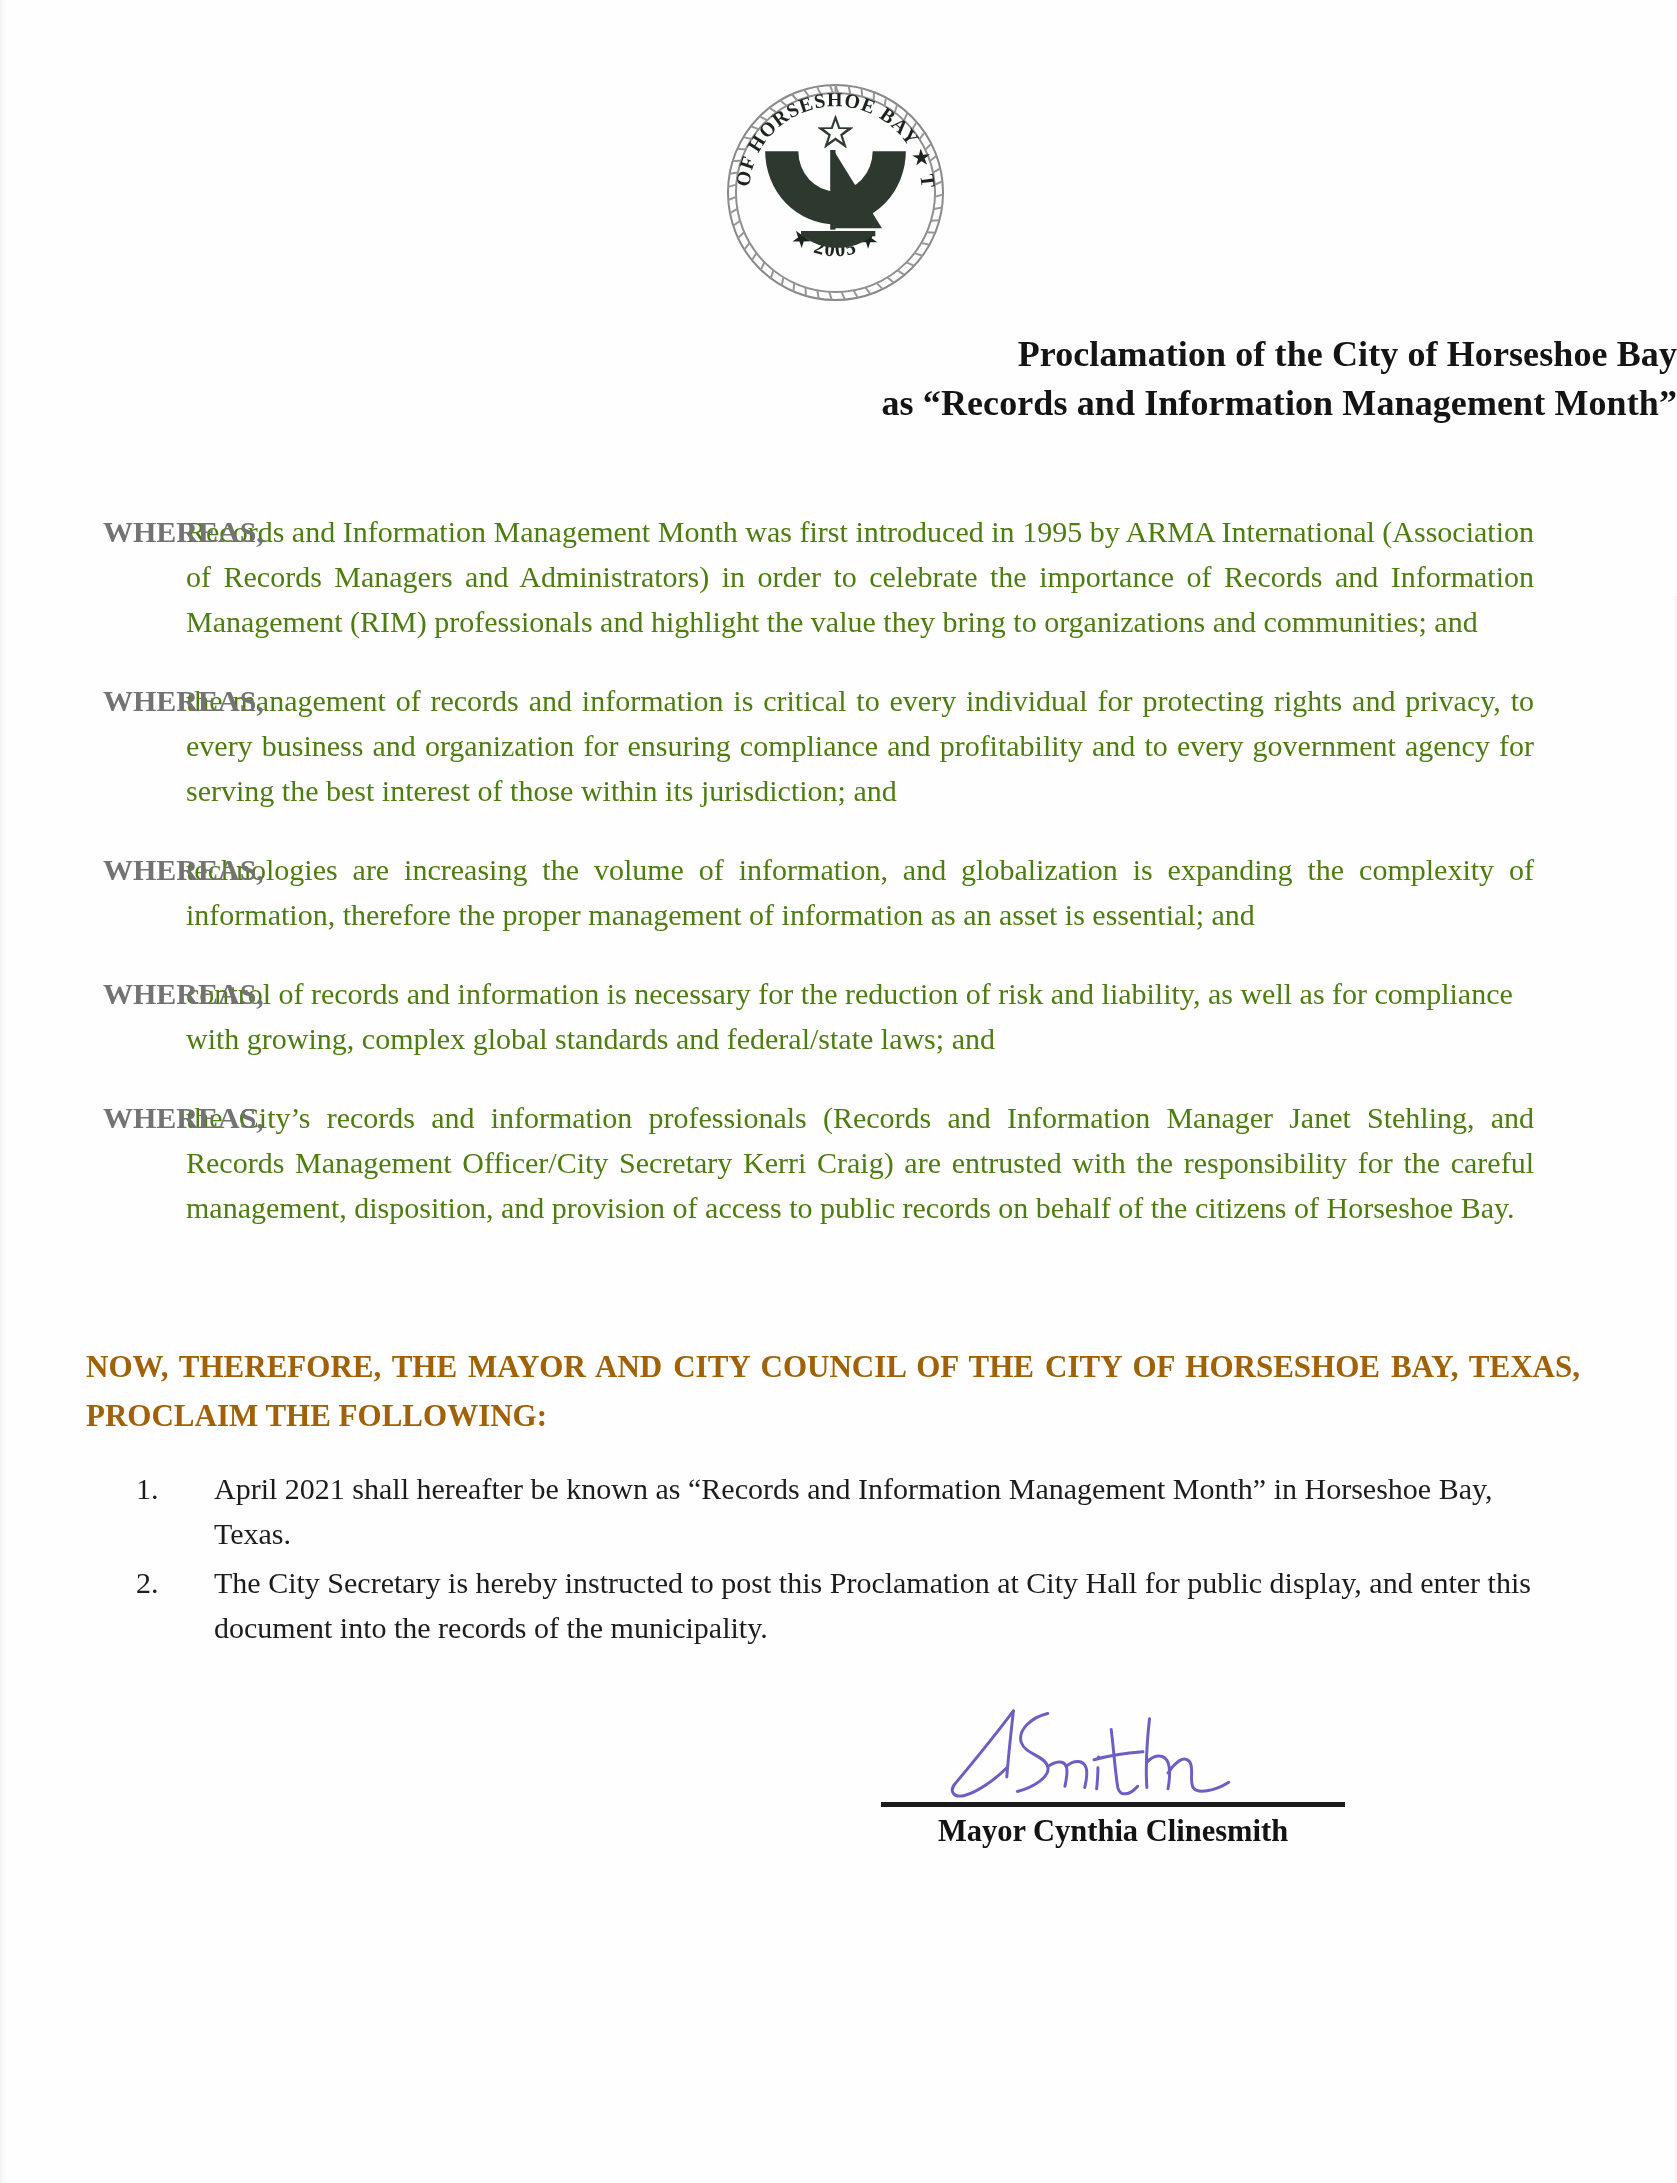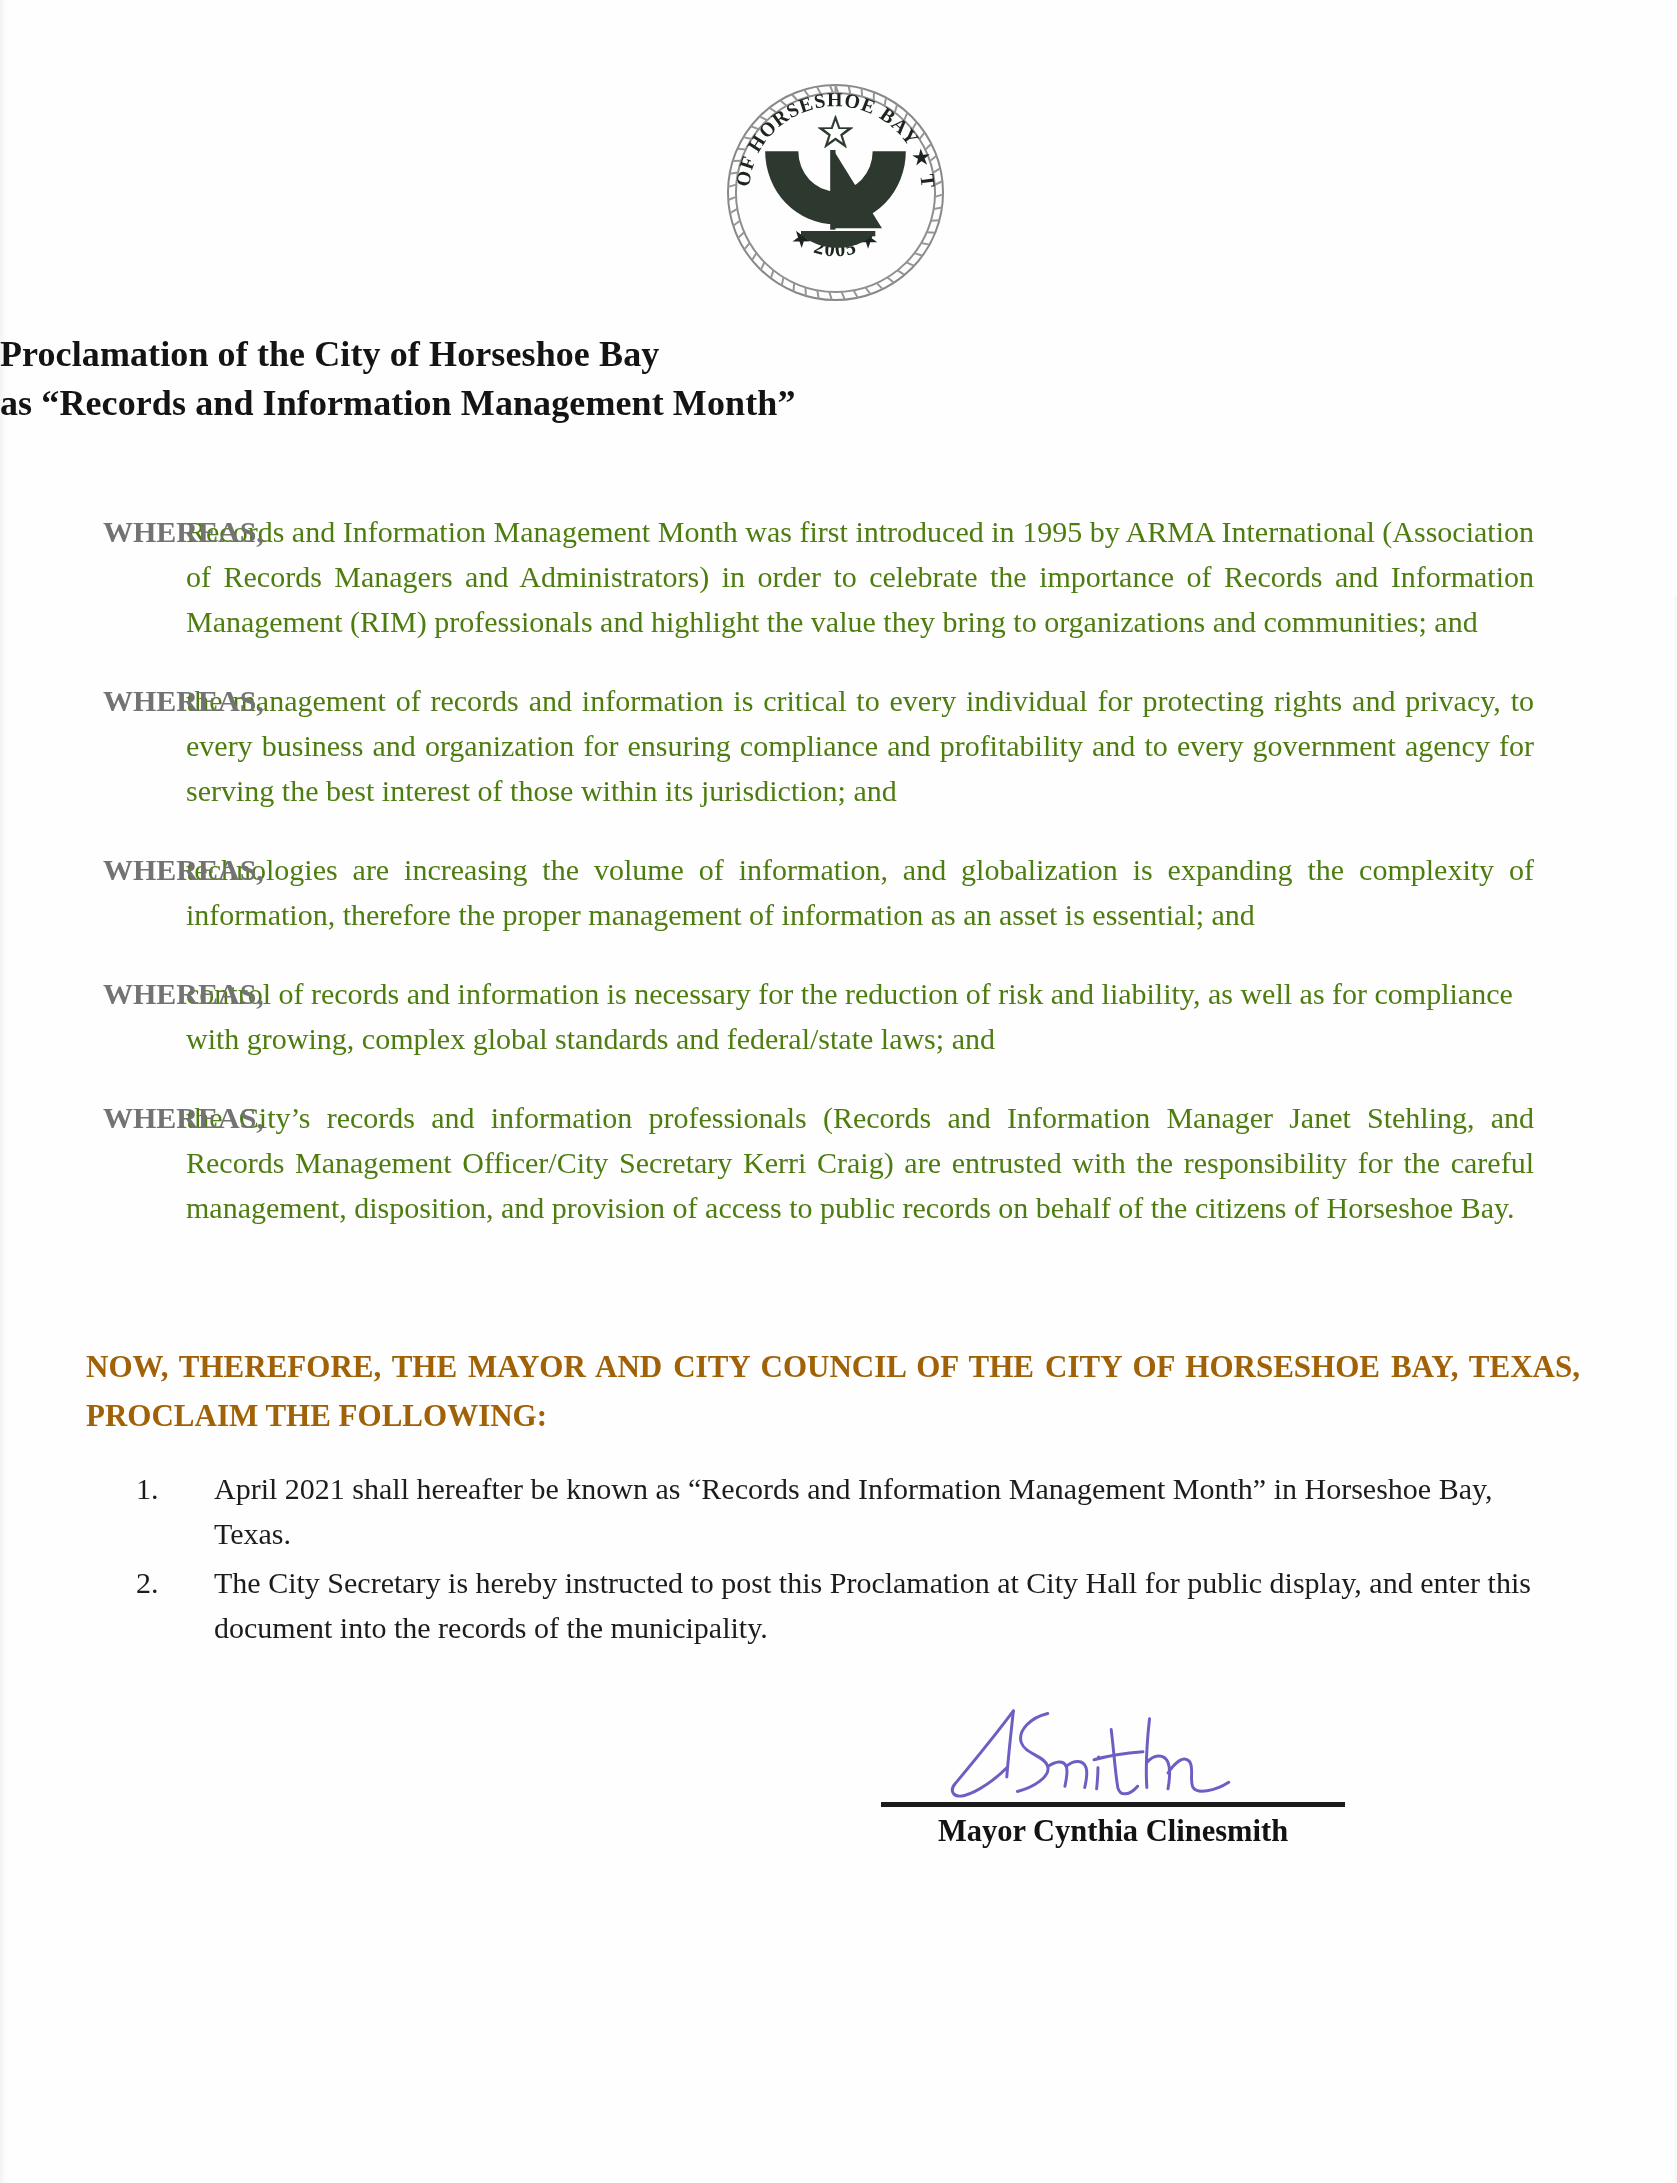--- a/index.html
+++ b/index.html
@@ -42,21 +42,21 @@
     height: 223px;
   }
   .seal-wrap svg { display: block; width: 223px; height: 223px; }
 
   
   .title-block {
     position: absolute;
     left: 0;
     top: 330px;
     width: 1677px;
-    text-align: left;
+    text-align: right;
   }
   .title-line {
     font-size: 36px;
     font-weight: bold;
     line-height: 49px;
     letter-spacing: 0.1px;
     color: #141414;
     white-space: nowrap;
   }
 

